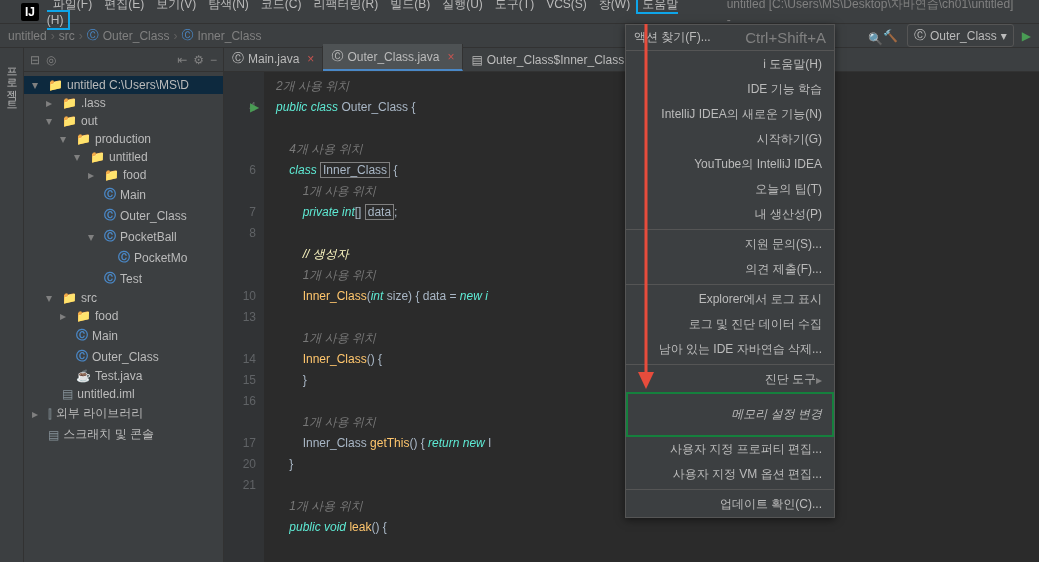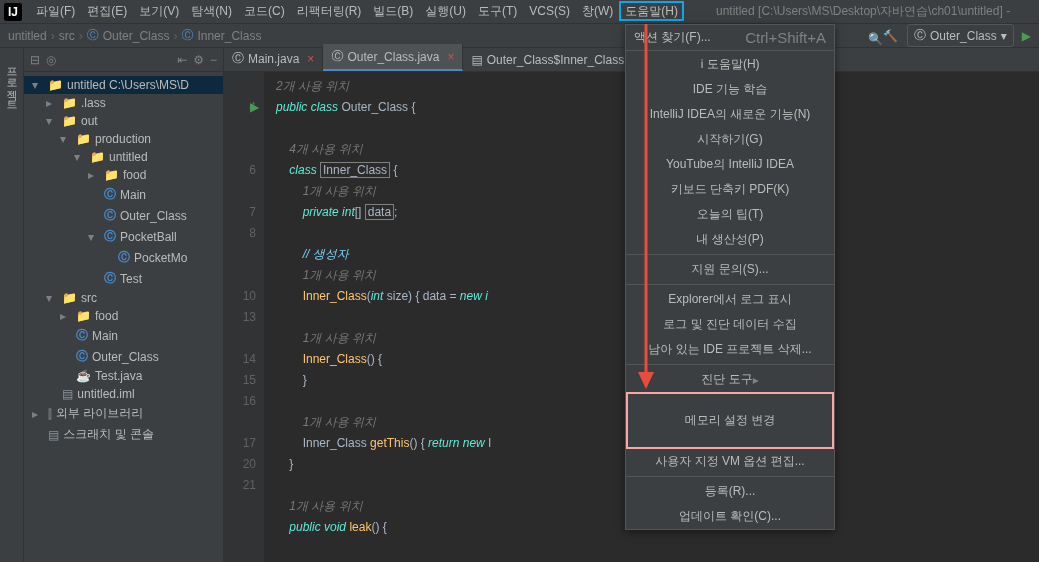--- a/index.html
+++ b/index.html
@@ -1,18 +1,18 @@
 <!DOCTYPE html>
 <html><head>
 <meta charset="utf-8">
 <style>
 * { margin: 0; padding: 0; box-sizing: border-box; font-family: "Malgun Gothic", sans-serif; font-size: 12px; }
 body { background: #2b2b2b; color: #a9b7c6; width: 1039px; height: 562px; overflow: hidden; position: relative; }
 
-.menubar { background: #3c3f41; height: 24px; display: flex; align-items: center; padding: 0 4px; border-bottom: 1px solid #323232; }
+.menubar { background: #3c3f41; height: 24px; display: flex; align-items: center; padding: 0 21px; border-bottom: 1px solid #323232; }
 .app-icon { width: 18px; height: 18px; background: #000; color: #fff; display: flex; align-items: center; justify-content: center; font-weight: bold; margin-right: 8px; border-radius: 2px; }
 .menu-item { padding: 3px 6px; color: #bbbbbb; cursor: pointer; }
 .menu-item.highlighted { border: 2px solid #0ea5e9; padding: 1px 4px; margin-top: 48px; }
 .menu-title { margin-left: 32px; color: #808080; }
 
 .toolbar { background: #3c3f41; height: 24px; display: flex; align-items: center; padding: 0 8px; border-bottom: 1px solid #323232; justify-content: space-between; }
 .breadcrumb { display: flex; align-items: center; gap: 4px; color: #808080; }
 .breadcrumb .sep { color: #606060; }
 .breadcrumb .icon-c { color: #4a88c7; }
 .toolbar-right { display: flex; align-items: center; gap: 8px; }
@@ -51,28 +51,28 @@
 .gutter { width: 40px; background: #313335; text-align: right; padding: 4px 8px 4px 4px; color: #606366; font-family: 'Consolas', monospace; line-height: 21px; }
 .gutter .line { height: 21px; }
 .gutter .play-marker { color: #499c54; position: absolute; left: 26px; }
 .code { flex: 1; padding: 4px 12px; font-family: 'Consolas', monospace; line-height: 21px; }
 .code .line { height: 21px; white-space: pre; }
 .code .hint { color: #787878; font-style: italic; }
 .kw { color: #5eead4; font-style: italic; }
 .cls { color: #a9b7c6; }
 .fn { color: #ffc66d; }
 .param { color: #a9b7c6; }
-.comment { color: #7dd3fc; font-style: italic; }
+.comment { color: #fef9c3; font-style: italic; }
 .boxed { border: 1px solid #808080; padding: 0 2px; }
 
 .help-menu { position: absolute; left: 625px; top: 24px; width: 210px; background: #3c3f41; border: 1px solid #555; box-shadow: 0 2px 8px rgba(0,0,0,0.5); z-index: 100; }
 .help-menu .search-row { padding: 4px 8px; display: flex; justify-content: space-between; color: #bbbbbb; border-bottom: 1px solid #555; }
 .help-menu .shortcut { color: #808080; font-size: 15px; }
-.help-menu .menu-row { padding: 4px 12px; color: #bbbbbb; cursor: pointer; display: flex; justify-content: center; align-items: center; }
-.help-menu .menu-row.highlighted-red { border: 2px solid #fca5a5; padding: 18px 10px; }
+.help-menu .menu-row { padding: 4px 12px; color: #bbbbbb; cursor: pointer; display: flex; justify-content: flex-end; align-items: center; }
+.help-menu .menu-row.highlighted-red { border: 2px solid #15803d; padding: 12px 10px; font-style: italic; }
 .help-menu .menu-row .arrow { color: #808080; }
 .help-menu .sep-line { height: 1px; background: #555; margin: 2px 0; }
 
 .red-arrow { position: absolute; top: 24px; left: 636px; z-index: 200; pointer-events: none; }
 
 .search-icon-wrap { position: absolute; top: 32px; left: 868px; color: #808080; }
 </style>
 </head>
 <body>
 
@@ -329,57 +329,57 @@
       <div class="menu-row">
         <span>IntelliJ IDEA의 새로운 기능(N)</span>
       </div>
       <div class="menu-row">
         <span>시작하기(G)</span>
       </div>
       <div class="menu-row">
         <span>YouTube의 IntelliJ IDEA</span>
       </div>
       <div class="menu-row">
-        <span>키보드 단축키 PDF(K)</span>
-      </div>
-      <div class="menu-row">
         <span>오늘의 팁(T)</span>
       </div>
       <div class="menu-row">
         <span>내 생산성(P)</span>
       </div>
       <div class="sep-line"></div>
       <div class="menu-row">
         <span>지원 문의(S)...</span>
       </div>
+      <div class="menu-row">
+        <span>의견 제출(F)...</span>
+      </div>
       <div class="sep-line"></div>
       <div class="menu-row">
         <span>Explorer에서 로그 표시</span>
       </div>
       <div class="menu-row">
         <span>로그 및 진단 데이터 수집</span>
       </div>
       <div class="menu-row">
-        <span>남아 있는 IDE 프로젝트 삭제...</span>
+        <span>남아 있는 IDE 자바연습 삭제...</span>
       </div>
       <div class="sep-line"></div>
       <div class="menu-row">
         <span>진단 도구</span>
         <span class="arrow">▸</span>
       </div>
       <div class="menu-row highlighted-red">
         <span>메모리 설정 변경</span>
       </div>
       <div class="menu-row">
+        <span>사용자 지정 프로퍼티 편집...</span>
+      </div>
+      <div class="menu-row">
         <span>사용자 지정 VM 옵션 편집...</span>
       </div>
       <div class="sep-line"></div>
-      <div class="menu-row">
-        <span>등록(R)...</span>
-      </div>
       <div class="menu-row">
         <span>업데이트 확인(C)...</span>
       </div>
     </div>
 </div>
 
 <svg class="red-arrow" width="30" height="370">
   <line x1="10" y1="0" x2="10" y2="350" stroke="#e74c3c" stroke-width="3"></line>
   <polygon points="10,365 2,348 18,348" fill="#e74c3c"></polygon>
 </svg>

